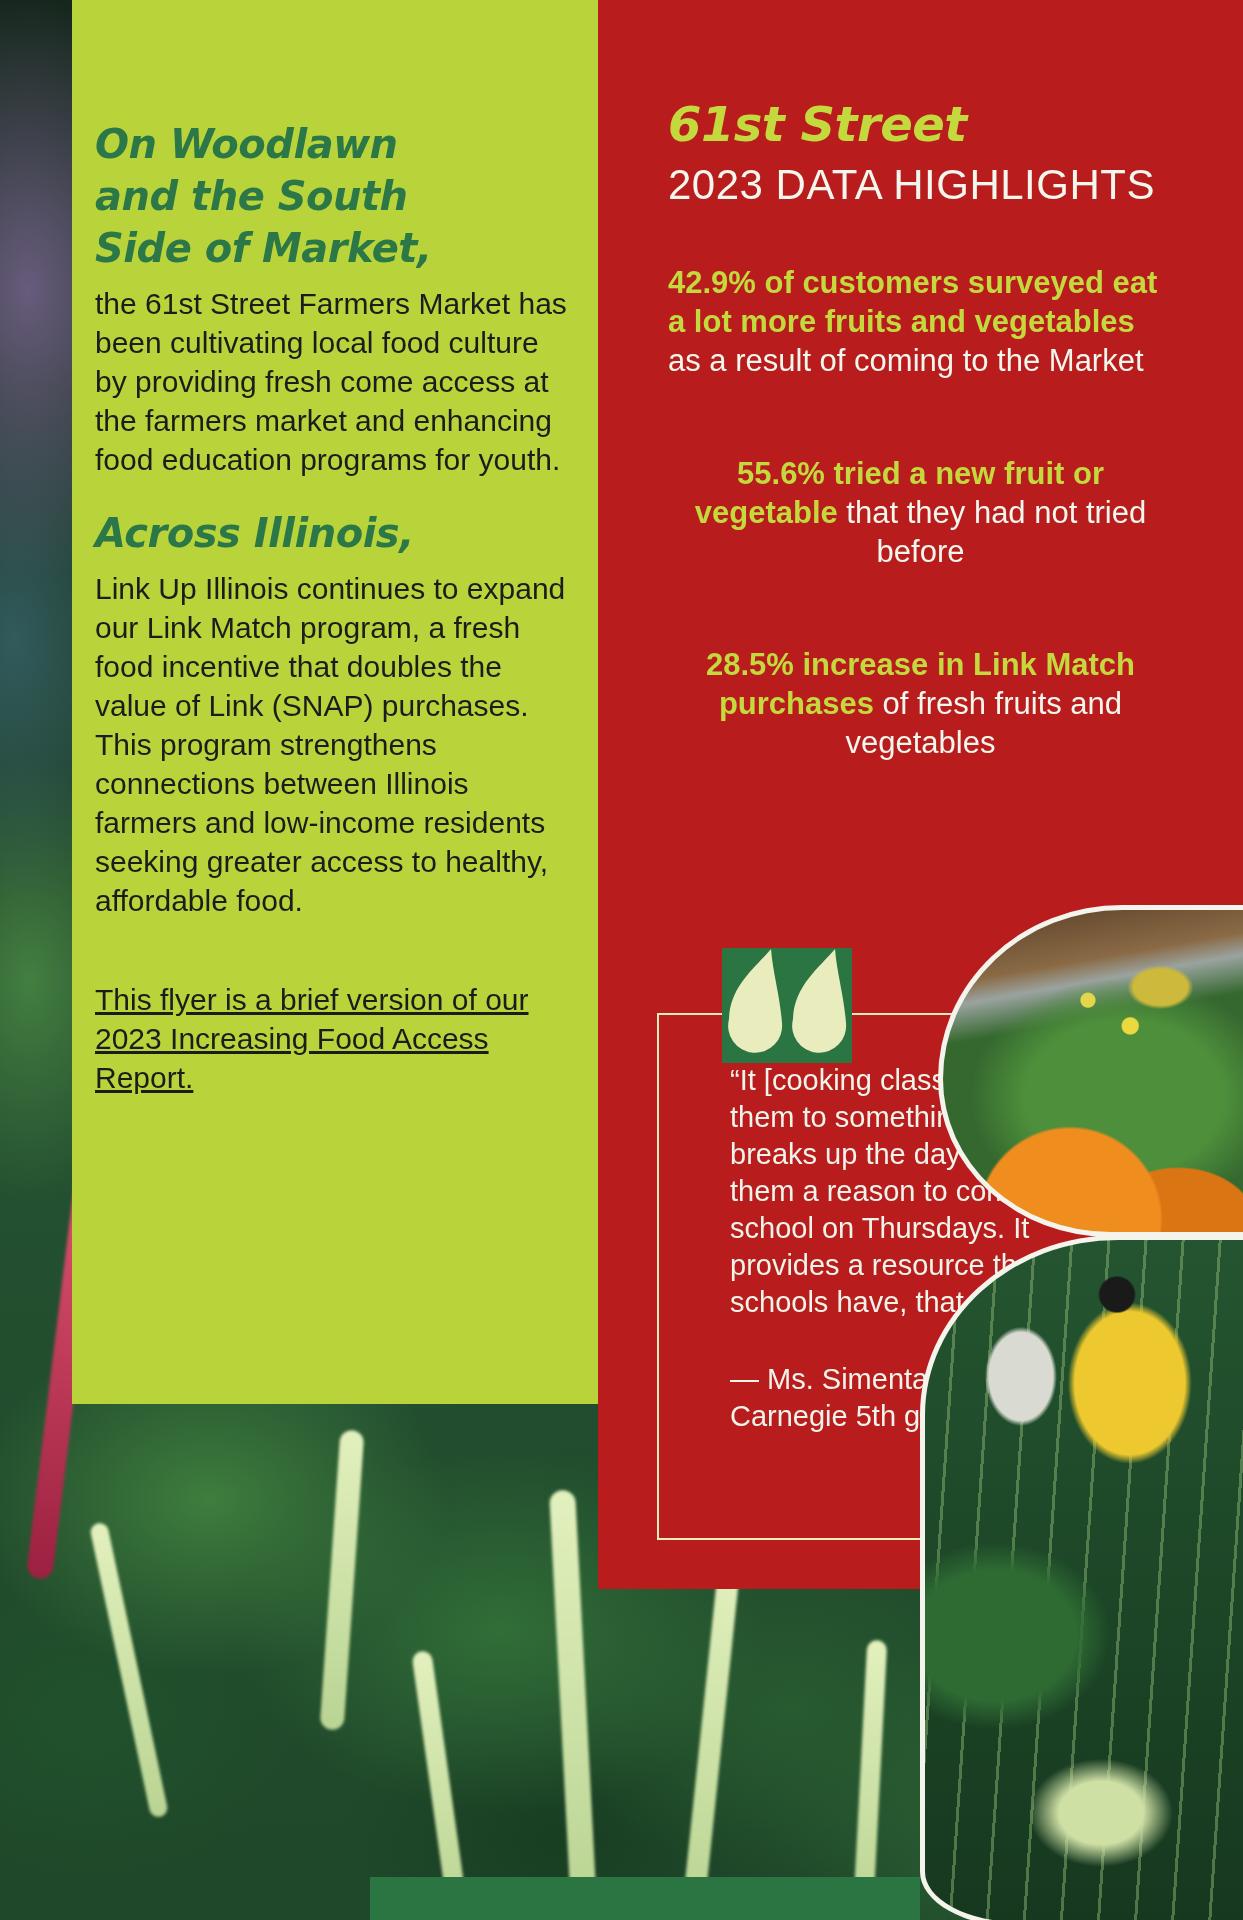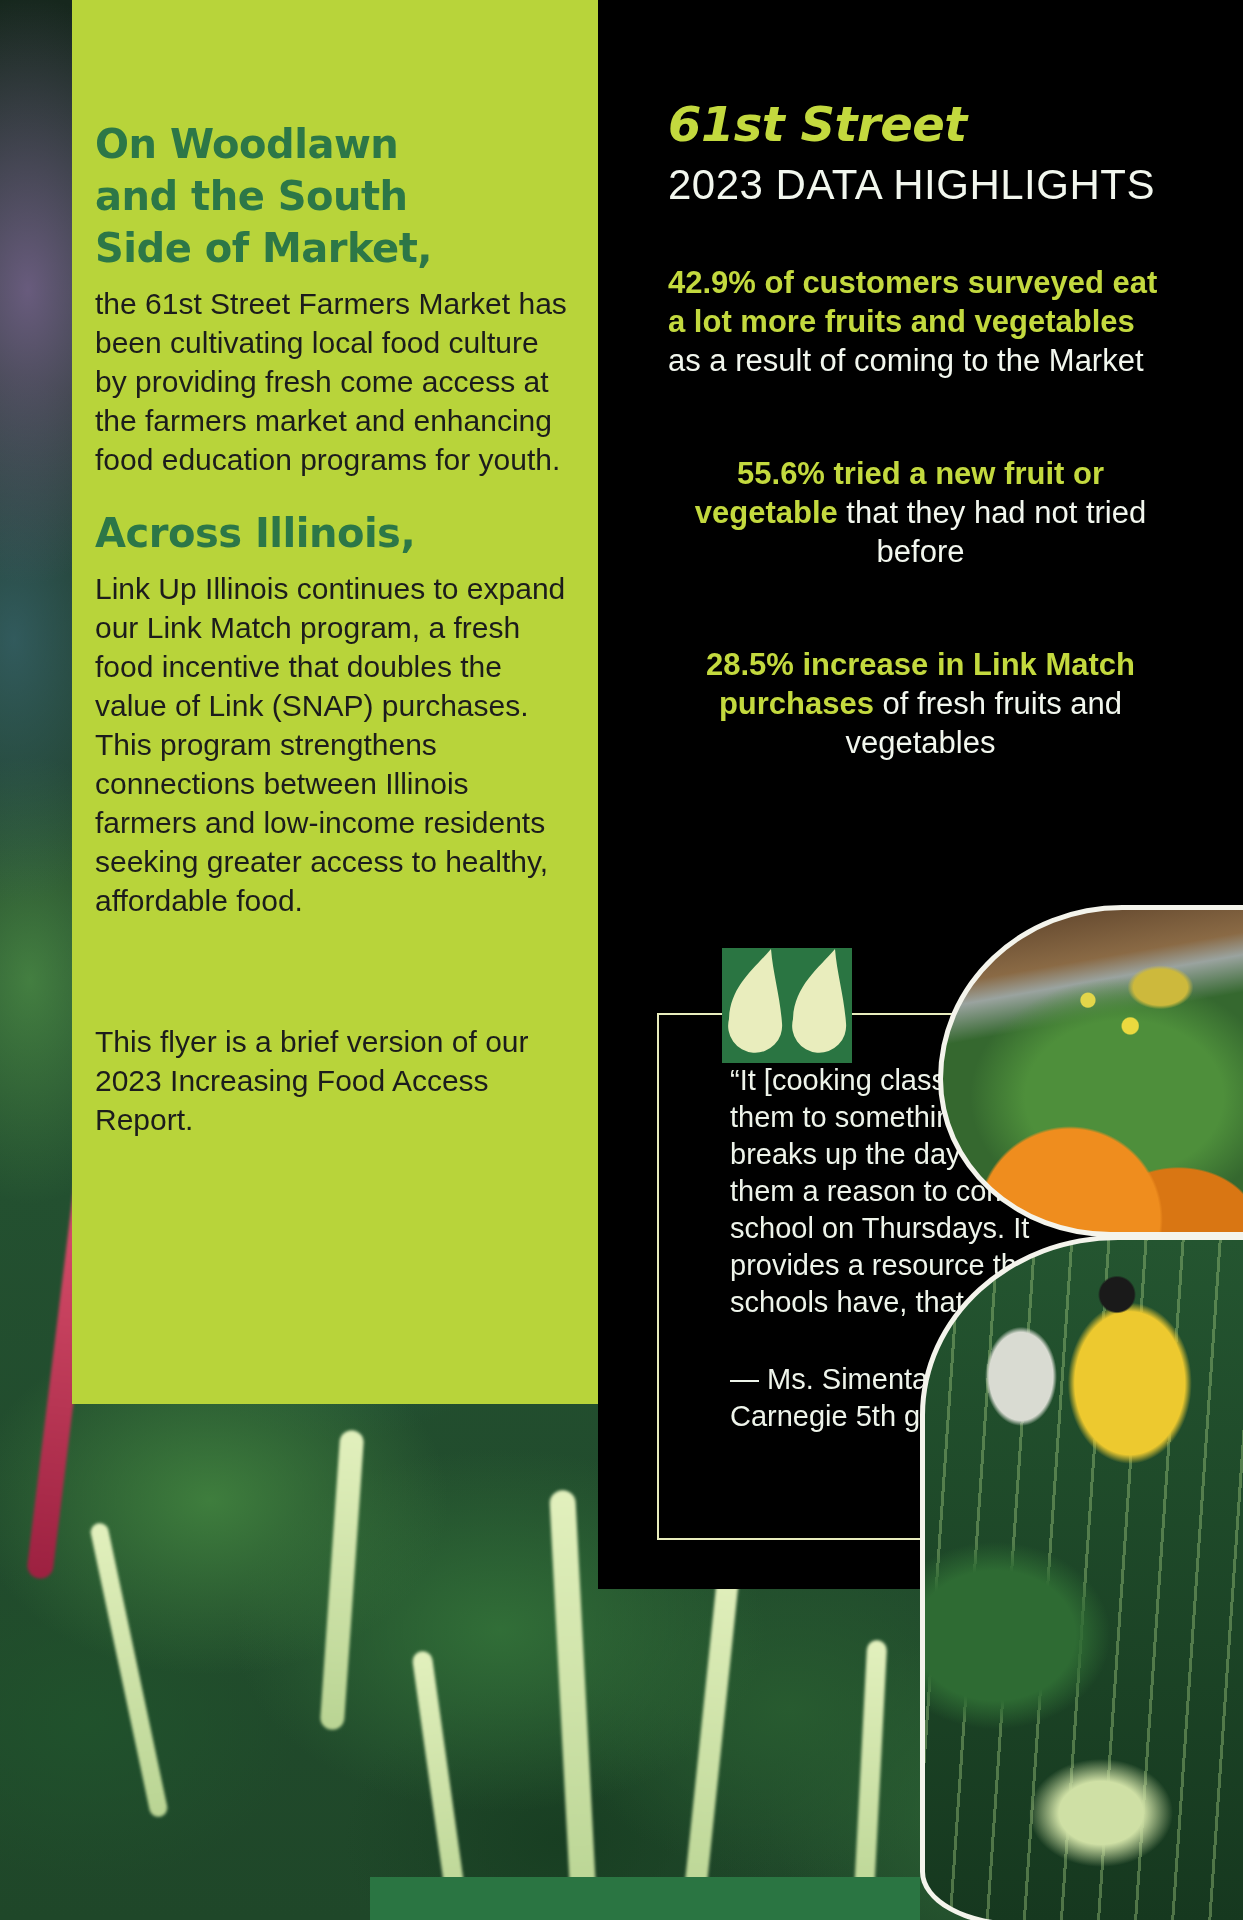--- a/index.html
+++ b/index.html
@@ -27,29 +27,29 @@
   .s2{left:560px;top:1490px;width:26px;height:420px;transform:rotate(-3deg);}
   .s3{left:700px;top:1560px;width:22px;height:360px;transform:rotate(6deg);}
   .s4{left:430px;top:1650px;width:20px;height:270px;transform:rotate(-8deg);}
   .s5{left:52px;top:1150px;width:26px;height:430px;transform:rotate(7deg);}
   .s6{left:120px;top:1520px;width:18px;height:300px;transform:rotate(-12deg);}
   .s7{left:860px;top:1640px;width:20px;height:280px;transform:rotate(3deg);}
 
   
   .card{position:absolute;left:72px;top:0;width:526px;height:1404px;z-index:3;
         background:#b8d43a;box-sizing:border-box;padding:118px 30px 0 23px;color:#1c1c1c;}
-  .card h2{margin:0;font-family:"DejaVu Sans",sans-serif;font-weight:bold;
+  .card h2{margin:0;font-family:"DejaVu Sans",sans-serif;font-weight:bold;font-style:italic;
            font-size:40px;line-height:52px;color:#2c7747;letter-spacing:-.5px;}
   .card h2.second{margin-top:28px;}
   .card p{margin:10px 0 0 0;font-size:30px;line-height:39px;width:473px;}
-  .card p.last{margin-top:102px;}
+  .card p.last{margin-top:60px;text-decoration:underline;}
 
   
   .panel{position:absolute;left:598px;top:0;width:645px;height:1589px;z-index:2;
-         background:#000000;box-sizing:border-box;padding:96px 40px 0 70px;}
+         background:#b91c1c;box-sizing:border-box;padding:96px 40px 0 70px;}
   .panel .title{margin:0;font-family:"DejaVu Sans",sans-serif;font-weight:bold;font-style:italic;
                 font-size:48px;line-height:57px;color:#c3d93e;letter-spacing:-.5px;}
   .panel .subtitle{margin-top:12px;font-size:42px;line-height:40px;color:#f2f7ee;letter-spacing:.5px;}
   .stat{margin:0;margin-top:58px;font-size:31px;line-height:39px;width:505px;color:#f2f7ee;}
   .stat + .stat{margin-top:74px;text-align:center;}
   .stat strong{font-weight:bold;color:#c3d93e;}
 
   
   .quote-box{position:absolute;left:59px;top:1013px;width:521px;height:527px;
              border:2px solid #e9edbd;box-sizing:border-box;}

